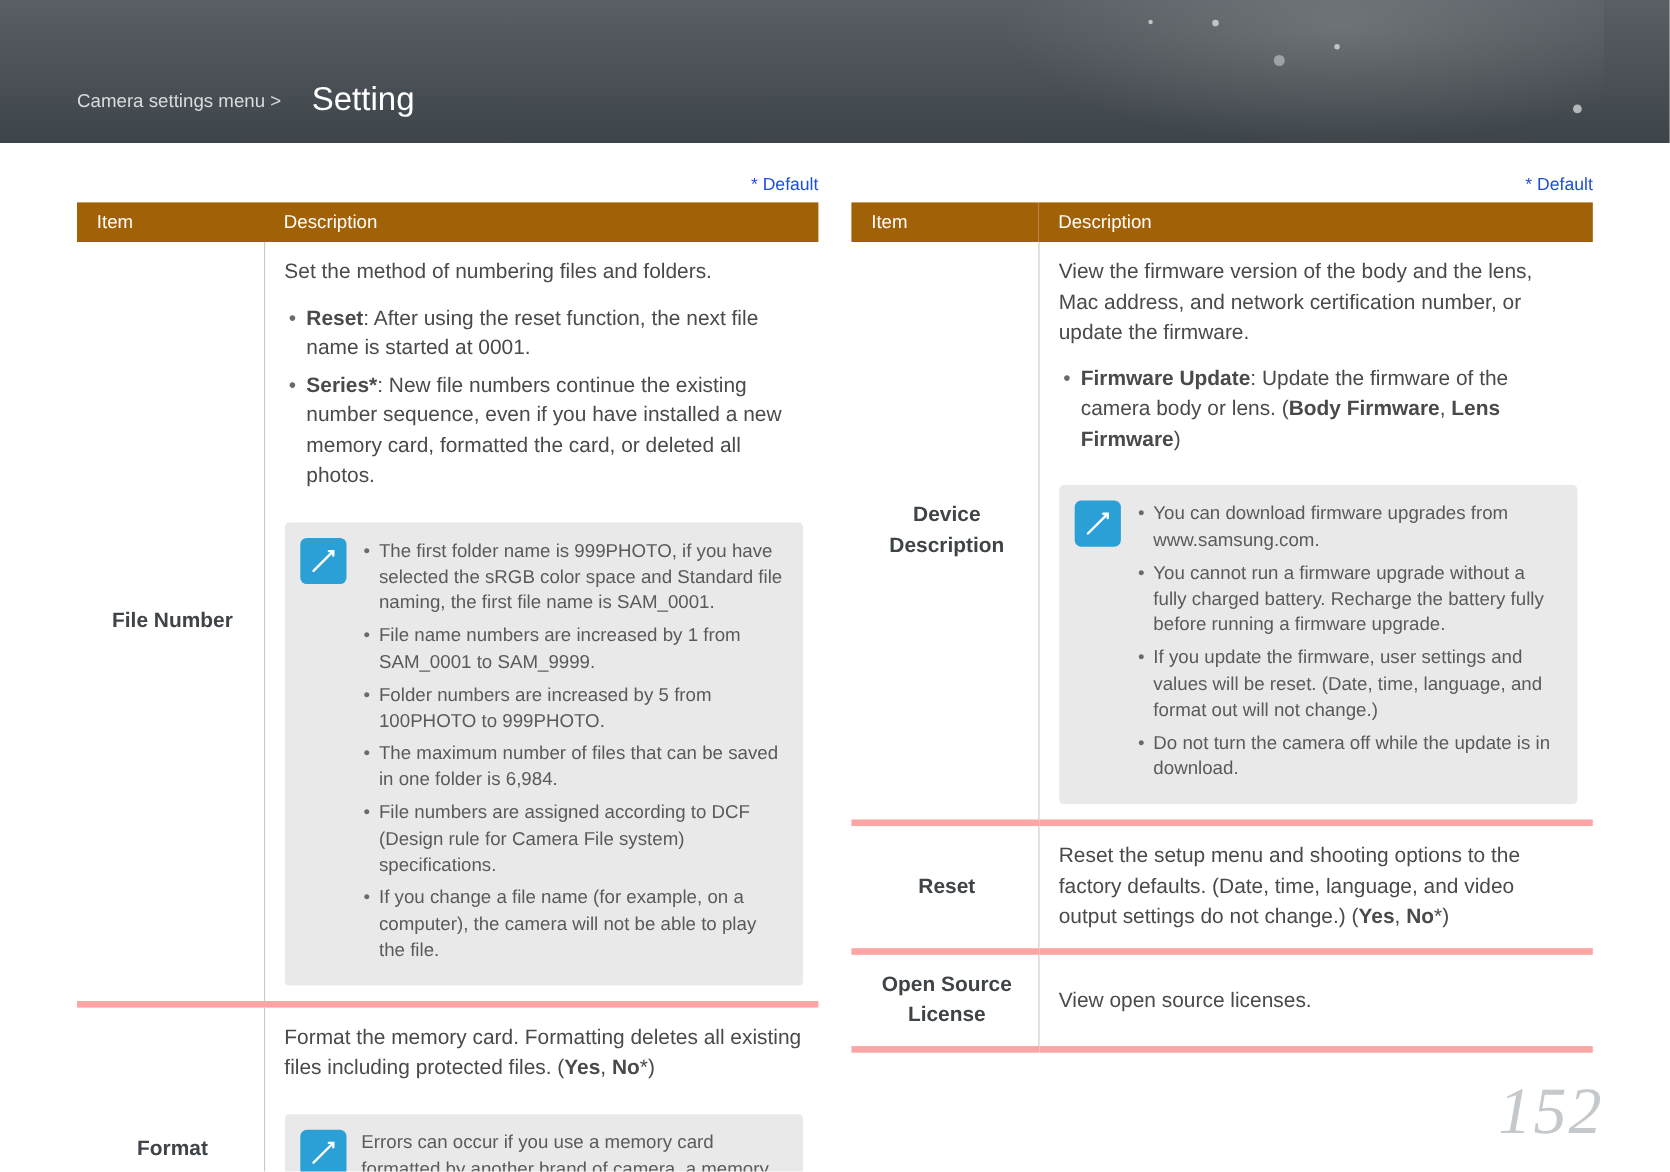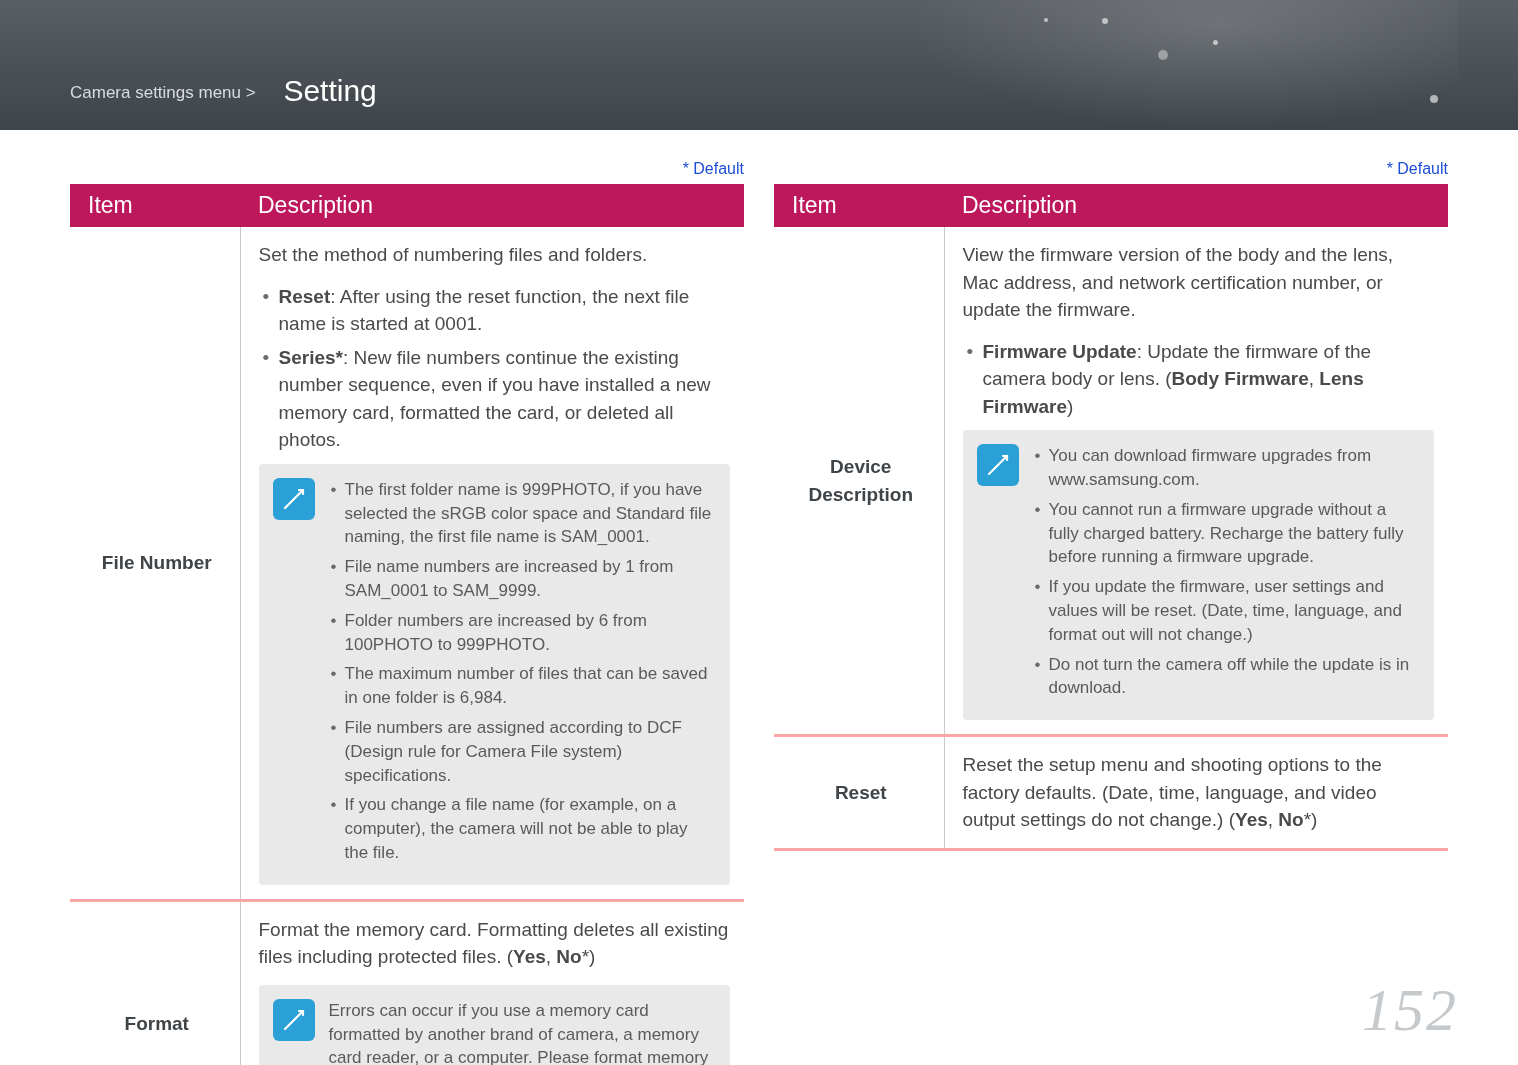--- a/index.html
+++ b/index.html
@@ -11,29 +11,29 @@
 .dot2 { top: 50px; right: 350px; width: 10px; height: 10px; background: rgba(255,255,255,0.4); }
 .dot3 { top: 40px; right: 300px; width: 5px; height: 5px; }
 .dot4 { top: 95px; right: 80px; width: 8px; height: 8px; }
 .dot5 { top: 18px; right: 470px; width: 4px; height: 4px; }
 .breadcrumb { color: #d8dcdf; font-size: 17px; }
 .breadcrumb .big { font-size: 30px; color: #fff; font-weight: 300; vertical-align: -3px; margin-left: 23px; }
 .content { display: flex; gap: 30px; padding: 30px 70px 0 70px; }
 .col { flex: 1; }
 .default-note { font-size: 16px; color: #1d4ed8; text-align: right; margin-bottom: 6px; }
 .tbl { width: 100%; border-collapse: collapse; }
-.tbl thead th { background: #be185d; color: #fff; font-weight: 500; font-size: 23px; text-align: left; padding: 8px 18px; }
+.tbl thead th { background: #a16207; color: #fff; font-weight: 500; font-size: 17px; text-align: left; padding: 8px 18px; }
 .tbl thead th:first-child { width: 170px; }
-.tbl td { border-bottom: 3px solid #fca5a5; padding: 14px 14px 14px 18px; vertical-align: middle; font-size: 19px; line-height: 1.45; color: #4a4a4a; }
+.tbl td { border-bottom: 6px solid #fca5a5; padding: 14px 14px 14px 18px; vertical-align: middle; font-size: 19px; line-height: 1.45; color: #4a4a4a; }
 .tbl td:first-child { font-weight: 700; color: #3f4448; text-align: center; border-right: 1px solid #c9c9c9; }
 .desc-top { margin-bottom: 14px; }
 .bullets { list-style: none; padding-left: 2px; }
 .bullets > li { position: relative; padding-left: 18px; margin-bottom: 6px; }
 .bullets > li::before { content: "•"; position: absolute; left: 2px; top: 0; color: #6a6a6a; }
-.note-box { background: #e9e9e9; border-radius: 4px; padding: 14px 16px 14px 14px; display: flex; gap: 14px; margin-top: 10px; }
+.note-box { background: #e9e9e9; border-radius: 4px; padding: 14px 16px 14px 14px; display: flex; gap: 14px; margin-top: 28px; }
 .note-icon { flex-shrink: 0; width: 42px; height: 42px; border-radius: 6px; background: #2aa0d6; display: flex; align-items: center; justify-content: center; }
 .note-icon svg { width: 24px; height: 24px; }
 .note-list { list-style: none; font-size: 17px; color: #5a5a5a; }
 .note-list li { position: relative; padding-left: 16px; margin-bottom: 6px; line-height: 1.4; }
 .note-list li::before { content: "•"; position: absolute; left: 2px; top: 0; color: #6a6a6a; }
 .note-text { font-size: 17px; color: #5a5a5a; line-height: 1.4; }
 .page-num { position: absolute; bottom: 20px; right: 60px; font-family: Georgia, "Times New Roman", serif; font-style: italic; font-size: 60px; color: #c5c9cc; letter-spacing: 2px; }
 </style>
 </head>
 <body>
@@ -73,21 +73,21 @@
             <div class="note-box">
               <div class="note-icon">
                 <svg viewBox="0 0 24 24" fill="none" stroke="#fff" stroke-width="2.2" stroke-linecap="round">
                     <path d="M3 21 L20 4"></path>
                     <path d="M17 3 L21 3 L21 7"></path>
                   </svg>
               </div>
               <ul class="note-list">
                 <li>The first folder name is 999PHOTO, if you have selected the sRGB color space and Standard file naming, the first file name is SAM_0001.</li>
                 <li>File name numbers are increased by 1 from SAM_0001 to SAM_9999.</li>
-                <li>Folder numbers are increased by 6 from 100PHOTO to 999PHOTO.</li>
+                <li>Folder numbers are increased by 5 from 100PHOTO to 999PHOTO.</li>
                 <li>The maximum number of files that can be saved in one folder is 6,984.</li>
                 <li>File numbers are assigned according to DCF (Design rule for Camera File system) specifications.</li>
                 <li>If you change a file name (for example, on a computer), the camera will not be able to play the file.</li>
               </ul>
             </div>
           </td>
         </tr>
         <tr>
           <td>Format</td>
           <td>
@@ -141,19 +141,23 @@
               </ul>
             </div>
           </td>
         </tr>
         <tr>
           <td>Reset</td>
           <td>
             <span>Reset the setup menu and shooting options to the factory defaults. (Date, time, language, and video output settings do not change.) (</span><b>Yes</b><span>, </span><b>No</b><span>*)</span>
           </td>
         </tr>
+        <tr>
+          <td>Open Source License</td>
+          <td>View open source licenses.</td>
+        </tr>
       </tbody>
     </table>
   </div>
 
 </div>
 
 <div class="page-num">152</div>
 
 </body></html>

